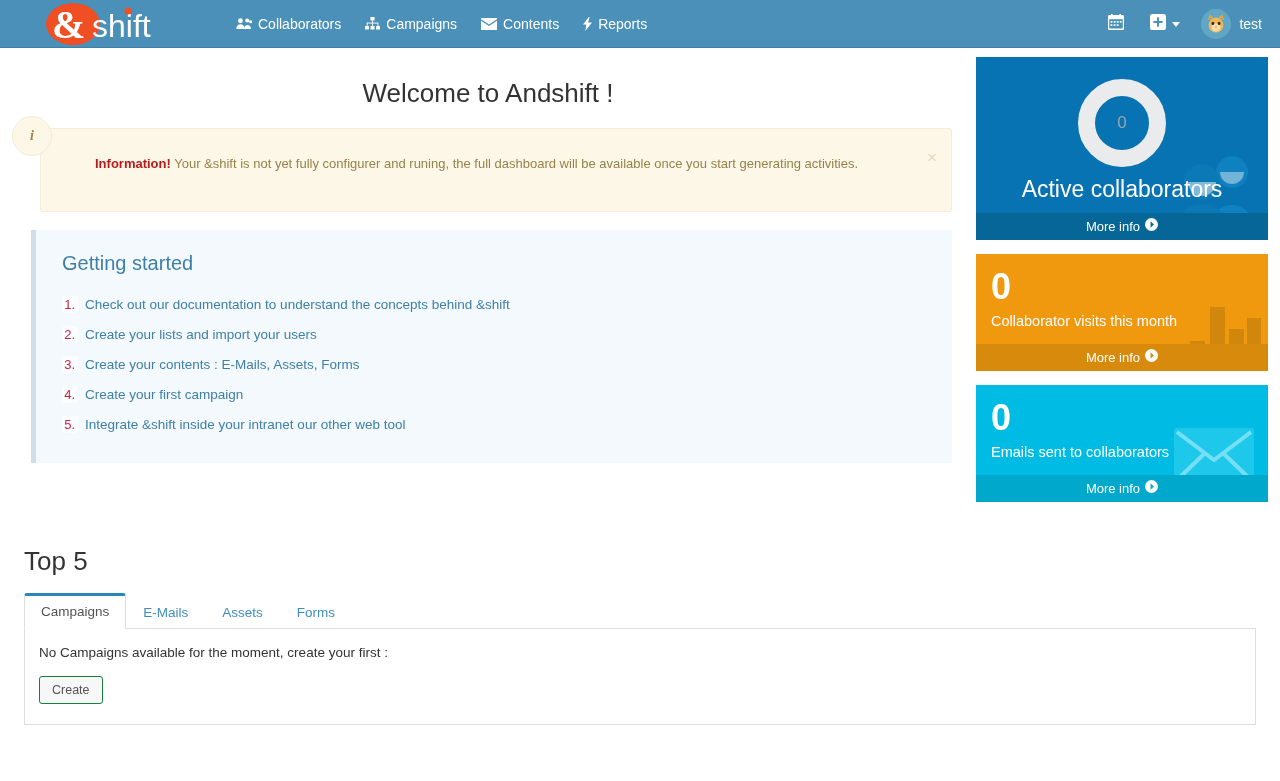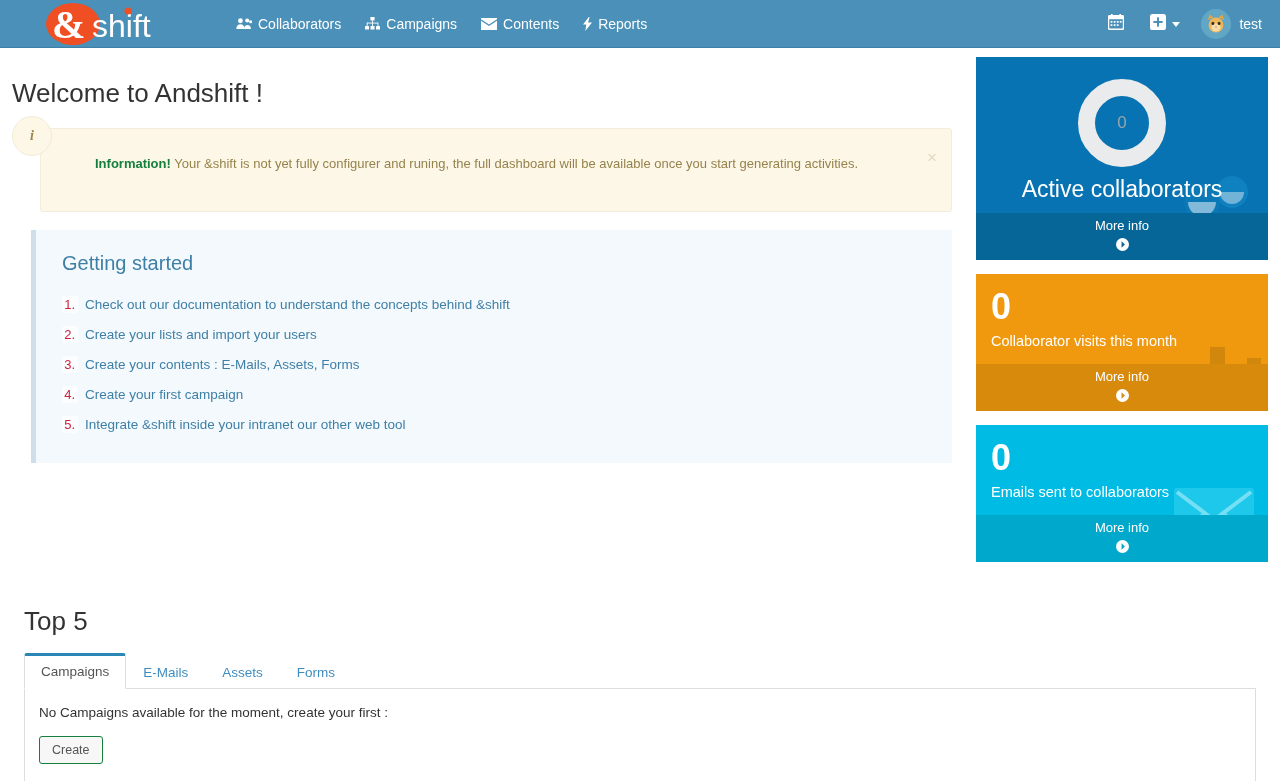--- a/index.html
+++ b/index.html
@@ -102,20 +102,21 @@
   .page {
     position: relative;
     padding: 0 12px;
   }
   .page-title {
     font-size: 26px;
     font-weight: normal;
     color: #333333;
     margin: 28px 0 8px 0;
     line-height: 34px;
+    text-align: center;
   }
 
   .layout {
     display: flex;
     align-items: flex-start;
   }
   .col-left { width: 952px; flex: 0 0 952px; }
   .col-right { width: 304px; flex: 0 0 304px; padding-top: 9px; padding-left: 12px;}
 
   
@@ -127,21 +128,21 @@
     position: relative;
     background: #fdf7e8;
     border: 1px solid #f5eddb;
     border-radius: 3px;
     padding: 26px 40px 26px 54px;
     min-height: 84px;
     font-size: 13px;
     color: #96834c;
     line-height: 18px;
   }
-  .alert b { color: #15803d; }
+  .alert b { color: #b91c1c; }
   .alert-badge {
     position: absolute;
     left: -29px;
     top: -13px;
     width: 40px; height: 40px;
     border-radius: 50%;
     background: #fdf7e8;
     border: 1px solid #f3ead4;
     display: flex; align-items: center; justify-content: center;
     color: #9b8646;
@@ -217,21 +218,20 @@
   .card-footer {
     position: relative;
     z-index: 2;
     text-align: center;
     font-size: 13px;
     padding: 5px 0 6px 0;
     display: flex;
     align-items: center;
     justify-content: center;
     gap: 5px;
-    flex-direction: column;
   }
   .card-big-num {
     font-size: 36px;
     font-weight: bold;
     line-height: 38px;
     margin: 2px 0 6px 0;
   }
   .card-label { font-size: 14.5px; line-height: 18px; }
   .card-bg-icon {
     position: absolute;

